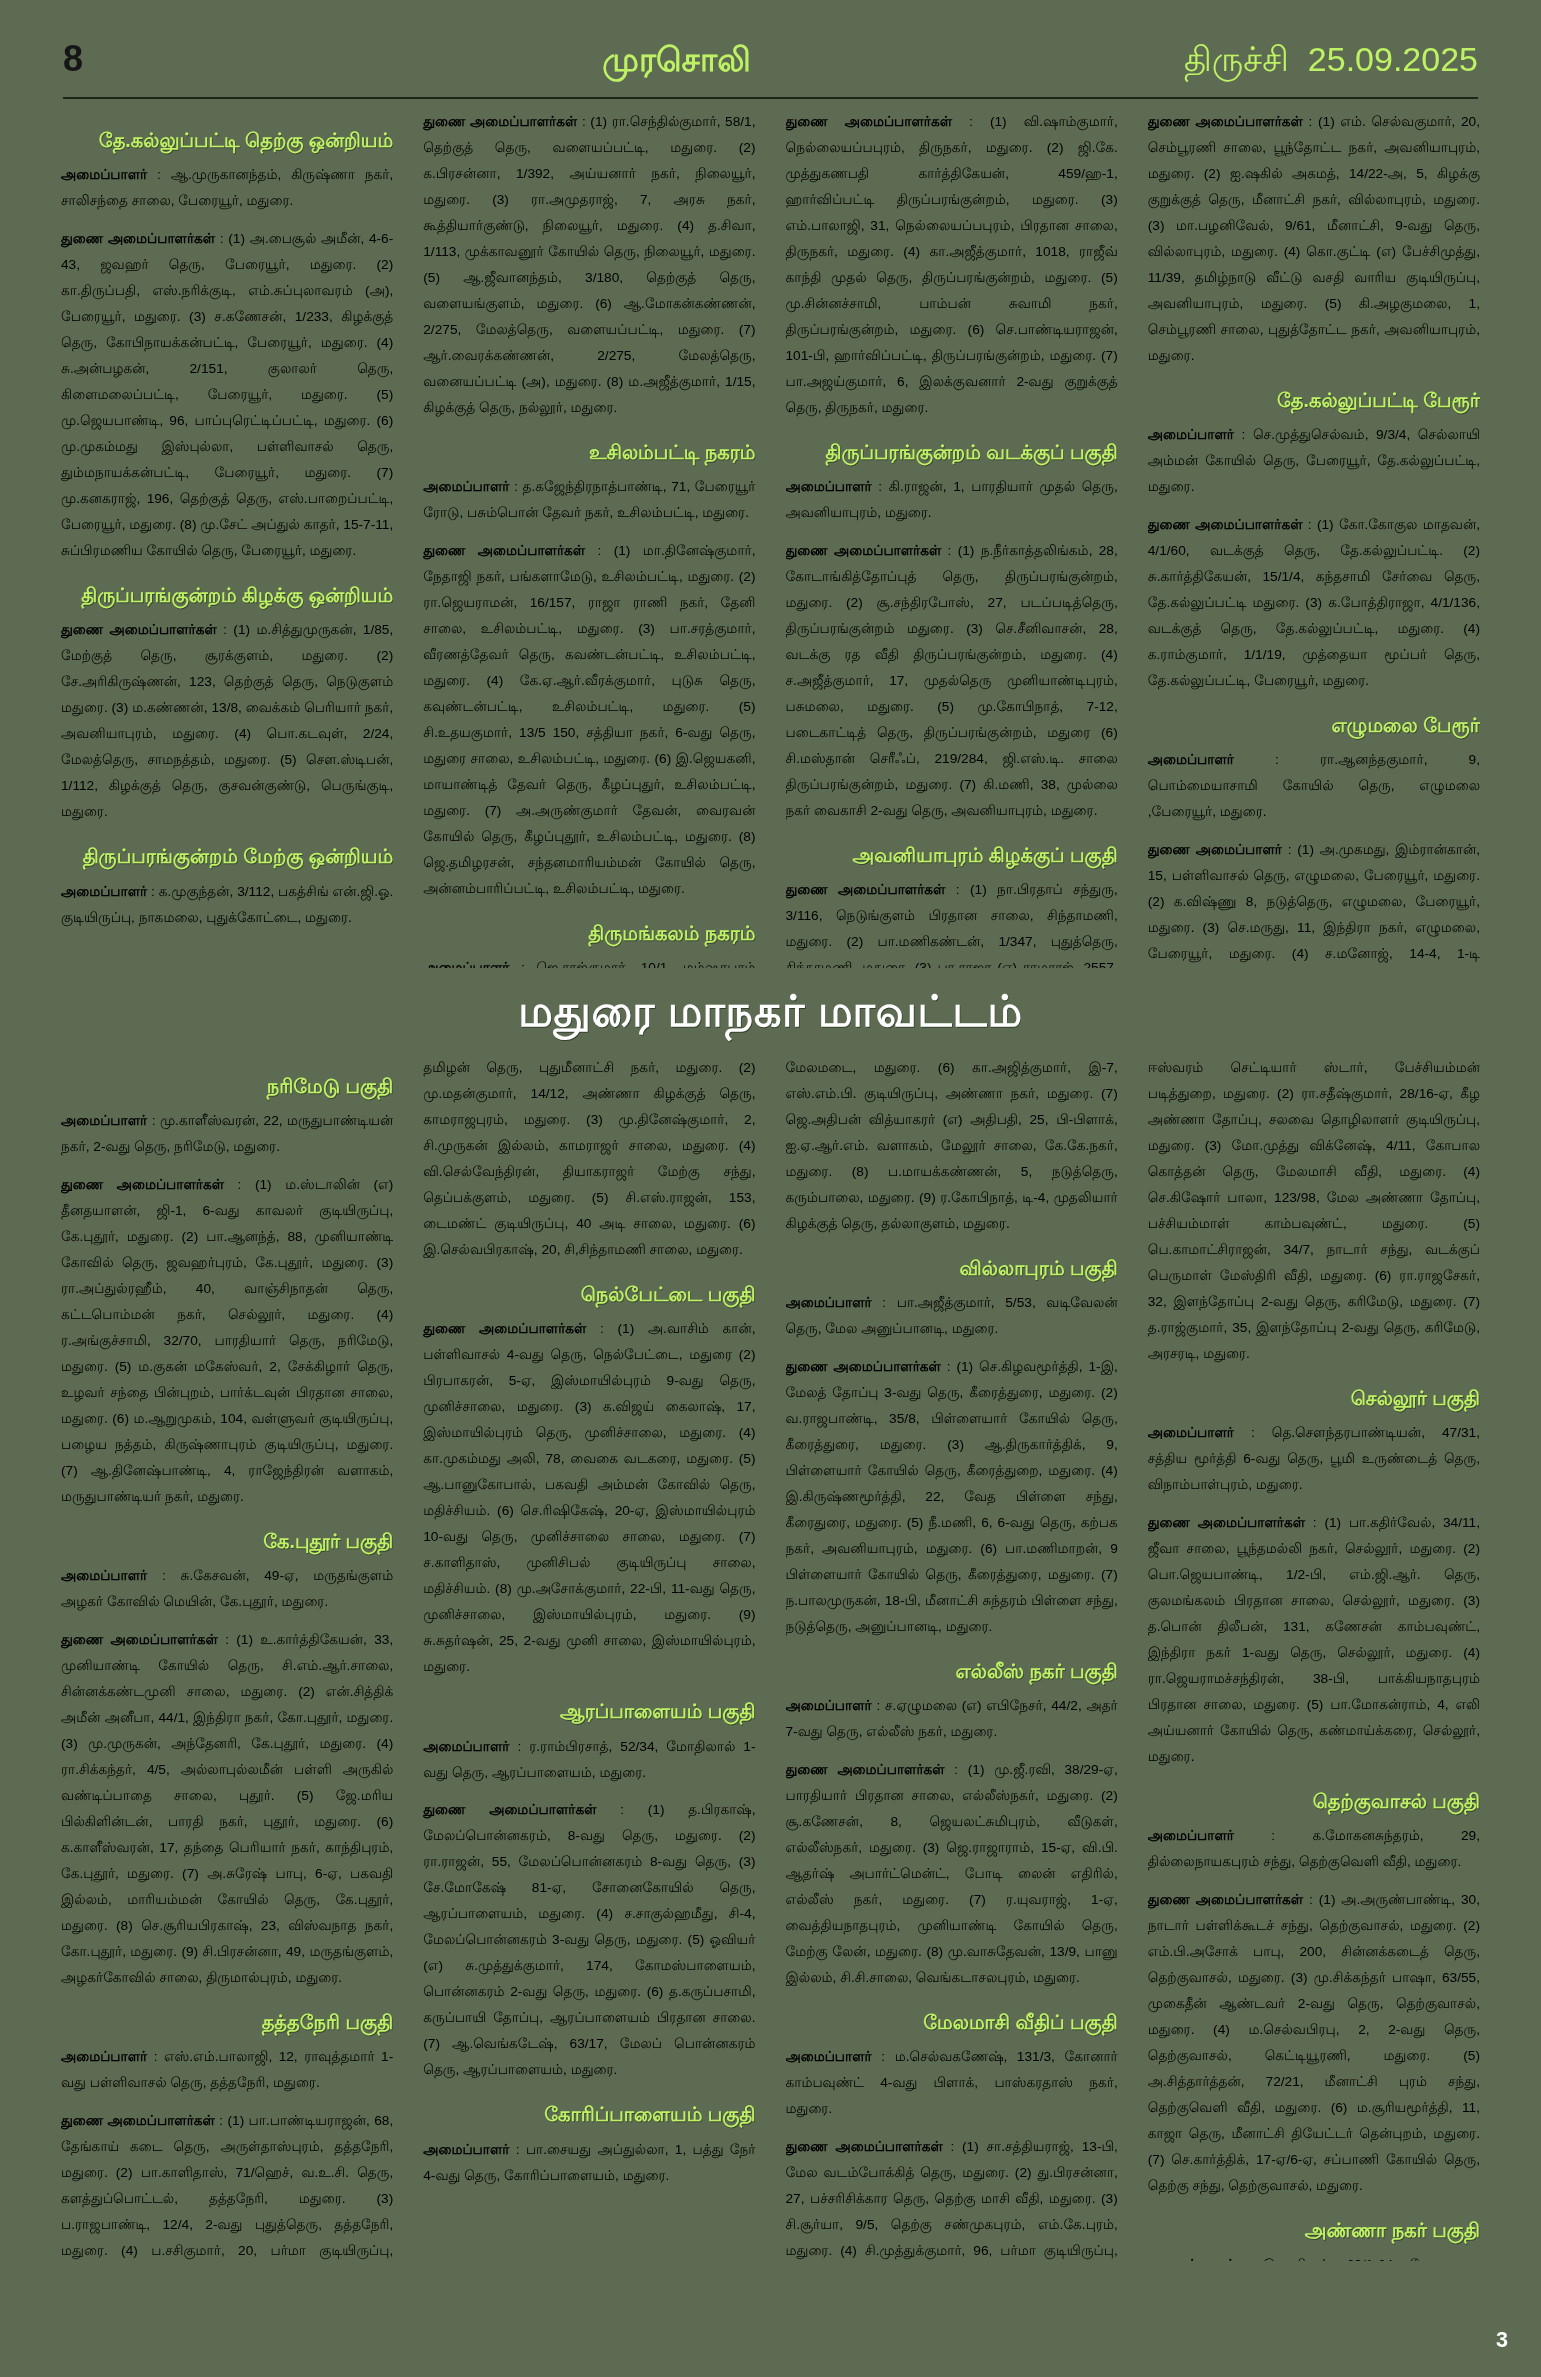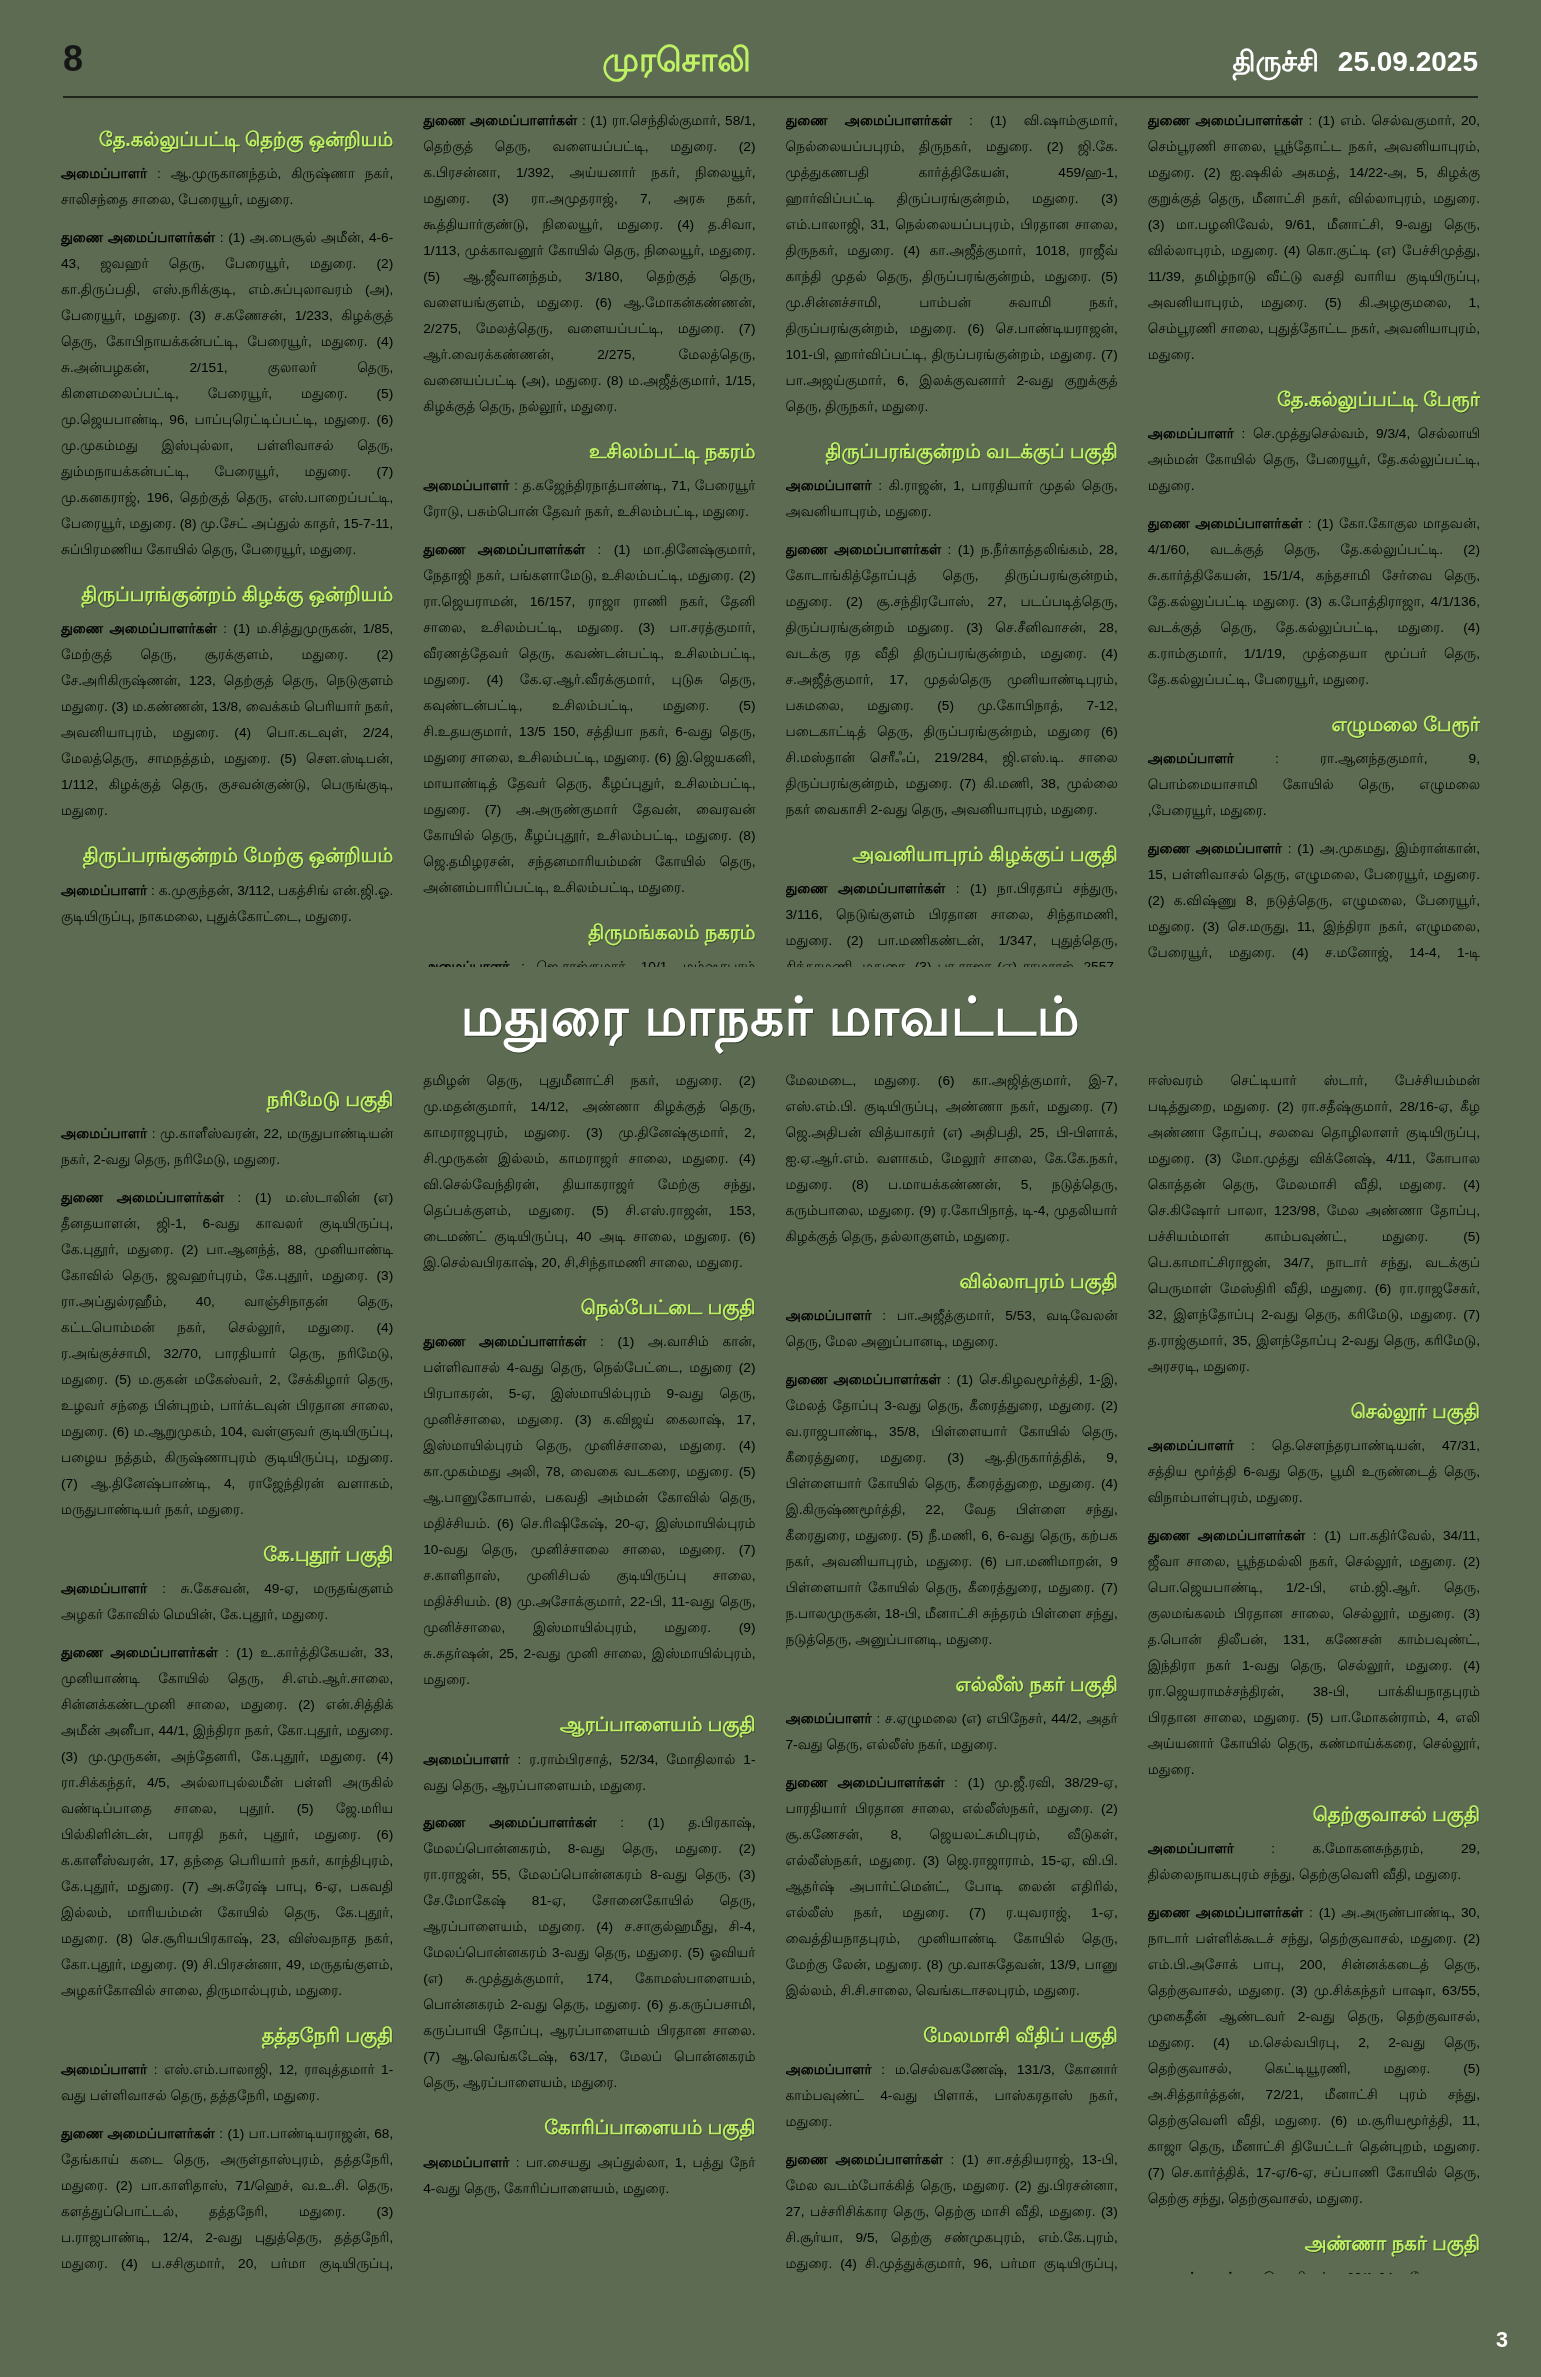--- a/index.html
+++ b/index.html
@@ -5,41 +5,41 @@
   html,body{margin:0;padding:0;}
   body{
     width:1541px;height:2377px;overflow:hidden;position:relative;
     background:#5d6b52;
     font-family:"Liberation Sans","DejaVu Sans",sans-serif;
     color:#121212;
   }
   .header{padding:38px 63px 0 63px;display:flex;align-items:baseline;justify-content:space-between;}
   .pageno{font-size:36px;font-weight:bold;color:#161616;width:144px;}
   .masthead{font-size:33px;font-weight:bold;color:#bef264;text-align:center;flex:1;}
-  .edition-date{font-size:28px;font-weight:bold;color:#ffffff;width:332px;text-align:right;}
+  .edition-date{font-size:34px;font-weight:normal;color:#bef264;width:332px;text-align:right;}
   .edition-date span{margin-left:19px;}
   .rule{border:0;border-top:2.2px solid #20251c;margin:13px 63px 0 63px;}
 
   .cols{display:flex;gap:30px;padding:0 61px;overflow:hidden;}
   .cols .col{width:333px;overflow:hidden;text-align:justify;}
   #top-cols{height:859px;margin-top:10px;}
   #bottom-cols{height:1206px;}
 
   .col .h{
     color:#bef264;font-weight:bold;font-size:19.5px;text-align:right;
     margin:19px 0 10px 0;line-height:1.25;
     text-shadow:0.7px 1.4px 0 rgba(10,20,8,.45);
   }
   .col p{
     font-size:13.7px;line-height:26px;margin:0 0 11.5px 0;color:#000000;
   }
   .col p b{font-weight:bold;}
 
   .district{
-    text-align:center;color:#ffffff;font-weight:bold;font-size:53px;
+    text-align:center;color:#ffffff;font-weight:bold;font-size:43px;
     margin:19px 0 13px 0;letter-spacing:0.7px;
     text-shadow:0.7px 1.4px 0 rgba(10,20,8,.5);
   }
 
   .footer-no{
     position:absolute;right:33px;bottom:24.5px;color:#ffffff;
     font-weight:bold;font-size:21.6px;
   }
 </style>
 </head>

